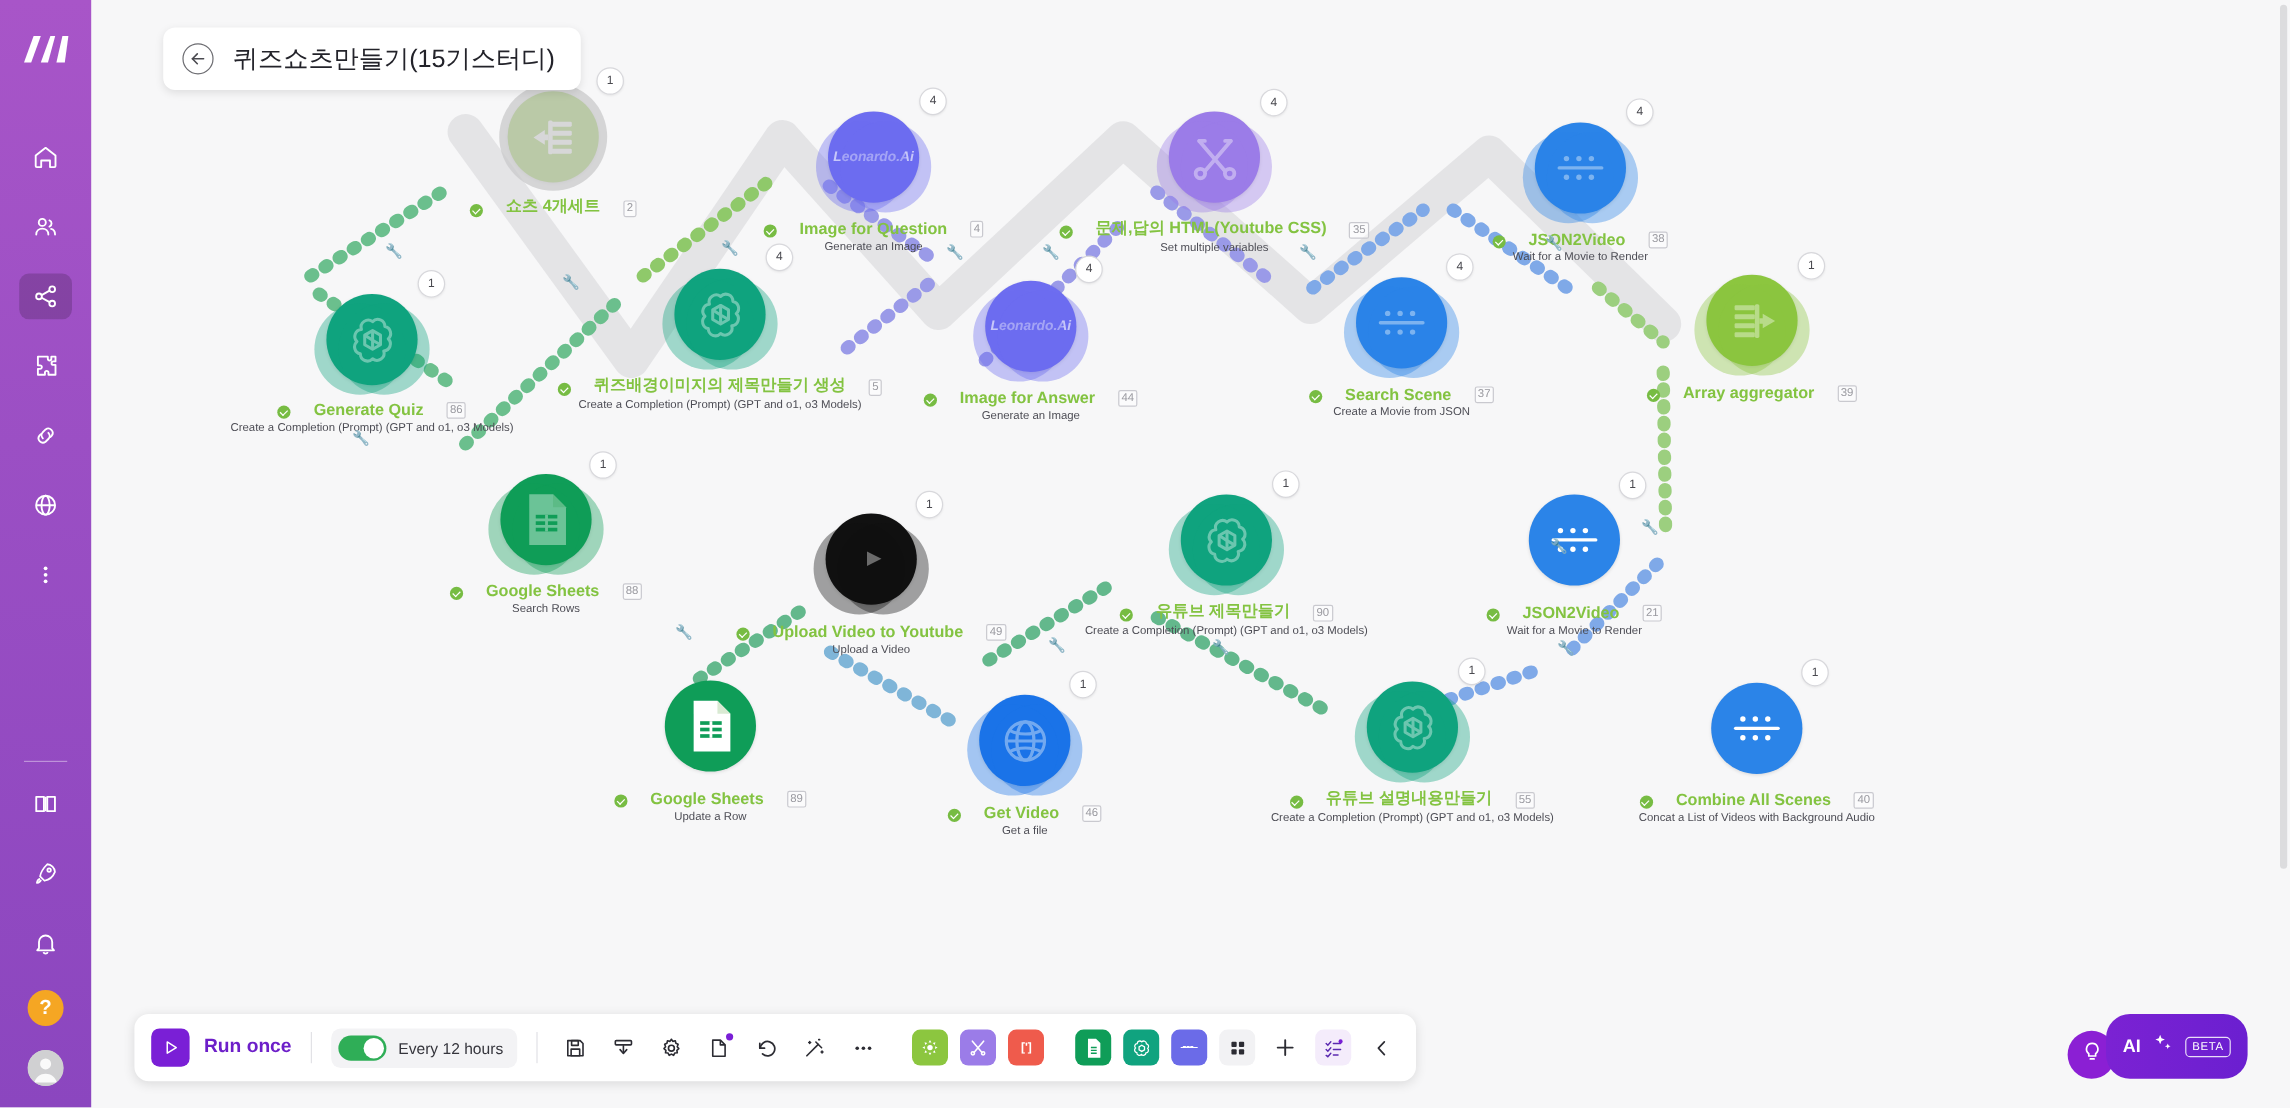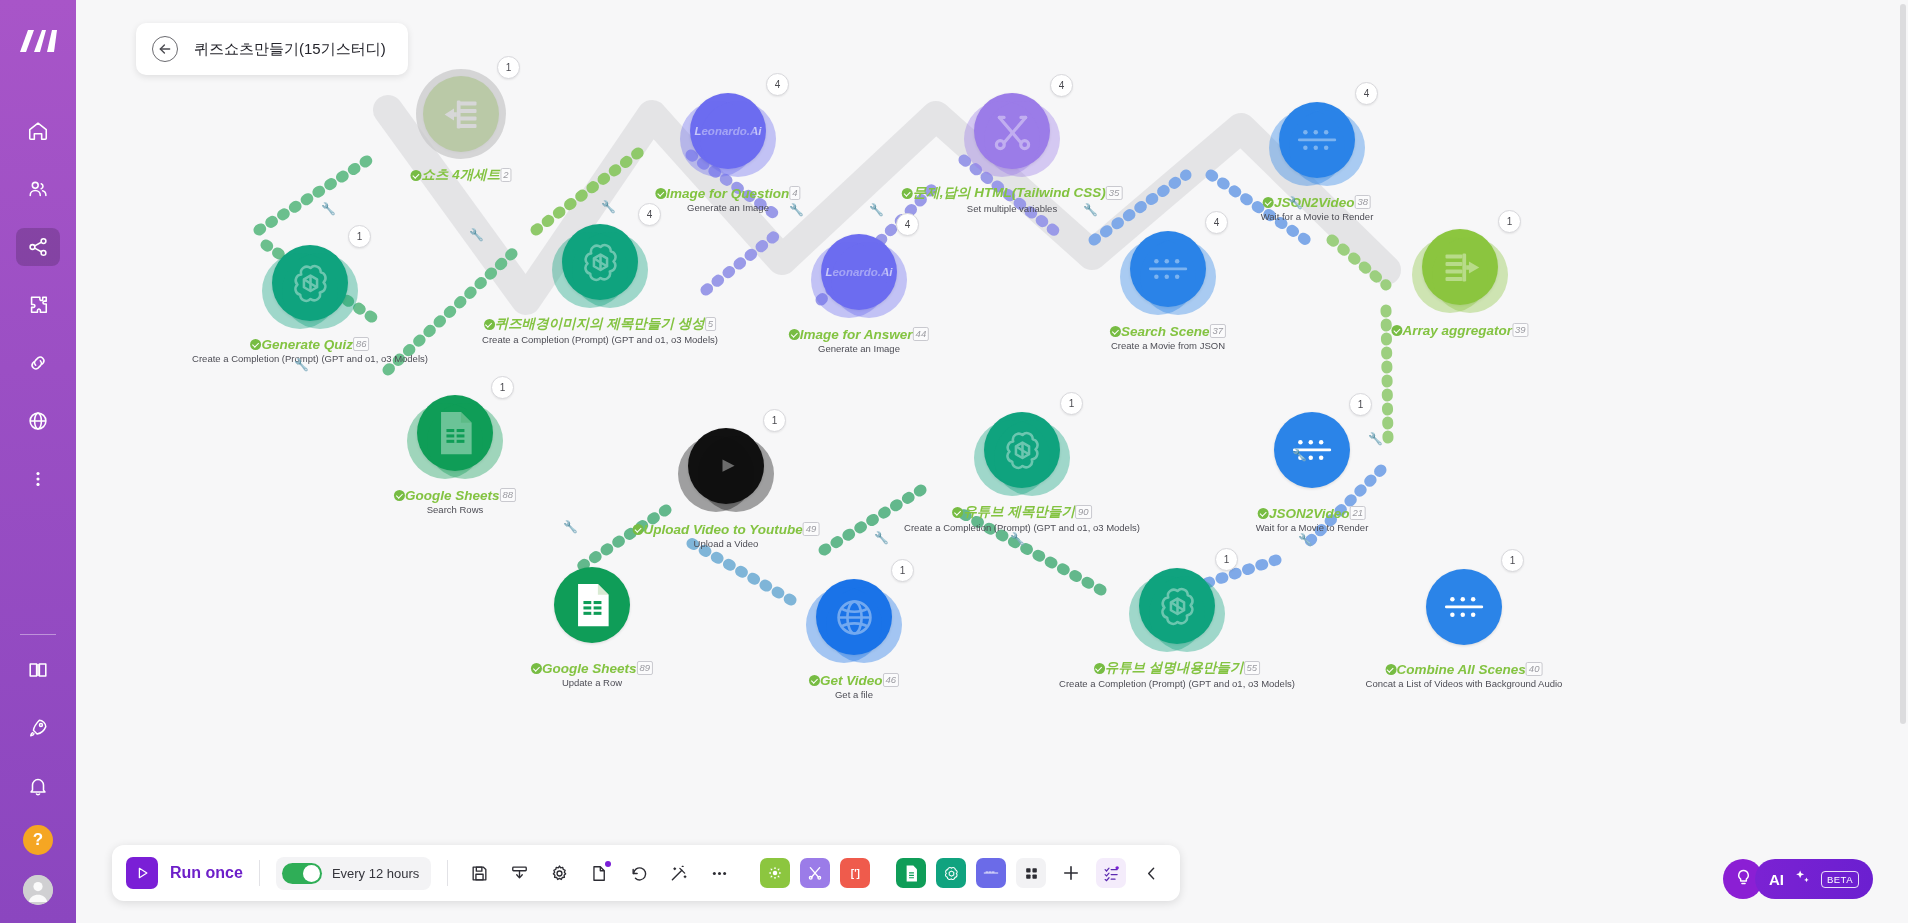--- a/index.html
+++ b/index.html
@@ -48,21 +48,21 @@
   .title-pill {
     position: absolute; left: 136px; top: 23px; height: 52px;
     background: #fff; border-radius: 10px; box-shadow: 0 2px 7px rgba(0,0,0,0.10);
     display: flex; align-items: center; padding: 0 22px 0 16px; gap: 16px; z-index: 20;
   }
   .back-btn {
     width: 26px; height: 26px; border-radius: 50%; border: 1.6px solid #6b6b70;
     display:flex; align-items:center; justify-content:center; color:#4a4a50; cursor: pointer;
     flex: 0 0 auto;
   }
-  .title-text { font-size: 15px; color: #23232a; white-space: nowrap; }
+  .title-text { font-size: 21px; color: #23232a; white-space: nowrap; }
 
   
   .node { position: absolute; z-index: 6; }
   .bubble {
     position: absolute; border-radius: 50%;
     display:flex; align-items:center; justify-content:center; cursor:pointer;
     box-shadow: 0 1px 3px rgba(0,0,0,0.12);
     font-style: italic;
   }
   .shadow-ring {
@@ -72,21 +72,21 @@
     position:absolute; border-radius:50%; z-index:3;
   }
   .badge-count {
     position:absolute; width: 23px; height: 23px; border-radius: 50%;
     background:#fff; border:1px solid #d8d8dc; color:#4a4a50;
     font-size: 10px; display:flex; align-items:center; justify-content:center; z-index: 9;
     box-shadow: 0 1px 2px rgba(0,0,0,0.07);
   }
   .nlabel { position: absolute; z-index: 8; text-align: center; white-space: nowrap;
             transform: translateX(-50%); pointer-events: none;}
-  .nlabel .row1 { display: inline-flex; align-items: center; gap: 0; justify-content:center;font-style:italic;}
+  .nlabel .row1 { display: inline-flex; align-items: flex-end; gap: 19px; justify-content:center;}
   .nlabel .dot {
     width: 11px; height: 11px; border-radius: 50%; background: #77bc43;
     display:inline-flex; align-items:center; justify-content:center; flex:0 0 auto;
   }
   .nlabel .dot:after{ content:""; display:block; width:5px;height:2.5px;border-left:1.6px solid #fff;border-bottom:1.6px solid #fff;transform:rotate(-45deg) translate(0px,-1px);}
   .nlabel .name { font-size: 13.5px; font-weight: bold; color: #83c341; }
   .nlabel .num {
     font-size: 9.5px; color:#9a9aa0; border:1px solid #c9c9cf; border-radius:2px;
     padding: 0 2px; line-height: 12px; background: rgba(255,255,255,0.5);
   }
@@ -129,21 +129,21 @@
     align-items:center;justify-content:center; cursor:pointer; color:#fff; font-size: 11px; font-weight:bold;
   }
   .chip-more { background:#f2f2f4; color:#2c2c33;}
   .chip-sel { background:#f4ecfb; }
 
   .hint-btn {
     position:absolute; right: 145px; bottom: 24px; width: 40px; height: 40px; border-radius: 50%;
     background:#8b1fd4; display:flex;align-items:center;justify-content:center; z-index:30; cursor:pointer;
   }
   .ai-btn {
-    position:absolute; right: 35px; bottom: 24px; height: 40px; border-radius: 20px;
+    position:absolute; right: 35px; bottom: 24px; height: 54px; border-radius: 20px;
     background: linear-gradient(90deg,#7b22d3,#6b1fd0); color:#fff; display:flex;align-items:center;
     gap: 9px; padding: 0 14px; z-index:30; cursor:pointer;
   }
   .ai-btn .ai-t { font-size: 15px; font-weight: bold; }
   .ai-beta { border:1px solid rgba(255,255,255,.85); border-radius: 4px; font-size: 9.5px;
              padding: 2px 5px; letter-spacing:.5px;}
 </style>
 </head>
 <body>
 
@@ -382,21 +382,21 @@
         <path d="M10 9 L33 36"></path>
               <path d="M38 9 L15 36"></path>
         <circle cx="11" cy="38" r="4.2"></circle>
               <circle cx="37" cy="38" r="4.2"></circle>
         <path d="M10 9 L15 9 M38 9 L33 9"></path>
             </svg>
           </div>
           <div class="badge-count" style="left: 974px; top: 74px;">4</div>
           <div class="nlabel" style="left: 936px; top: 181px;"><div class="row1">
        <span class="dot"></span>
-       <span class="name">문제,답의 HTML(Tailwind CSS)</span>
+       <span class="name">문제,답의 HTML(Youtube CSS)</span>
        <span class="num">35</span>
      </div><div class="sub">Set multiple variables</div></div>
         </div>
         <div class="node" style="left: 0px; top: 0px; width: 0px; height: 0px;">
           <div class="clone-ring" style="left: 1044px; top: 239px; width: 76px; height: 76px; background: rgb(43, 132, 232); opacity: 0.38;"></div>
           <div class="clone-ring" style="left: 1064px; top: 239px; width: 76px; height: 76px; background: rgb(43, 132, 232); opacity: 0.38;"></div>
           <div class="bubble" style="left: 1054px; top: 231px; width: 76px; height: 76px; background: rgb(43, 132, 232);">
             <svg width="45" height="27.9" viewBox="0 0 52 32" fill="none" stroke="#fff" stroke-width="3.2" stroke-linecap="round">
         <path d="M5 16 H46"></path>
               <circle cx="12" cy="7" r="2.6" fill="#fff" stroke="none"></circle>

